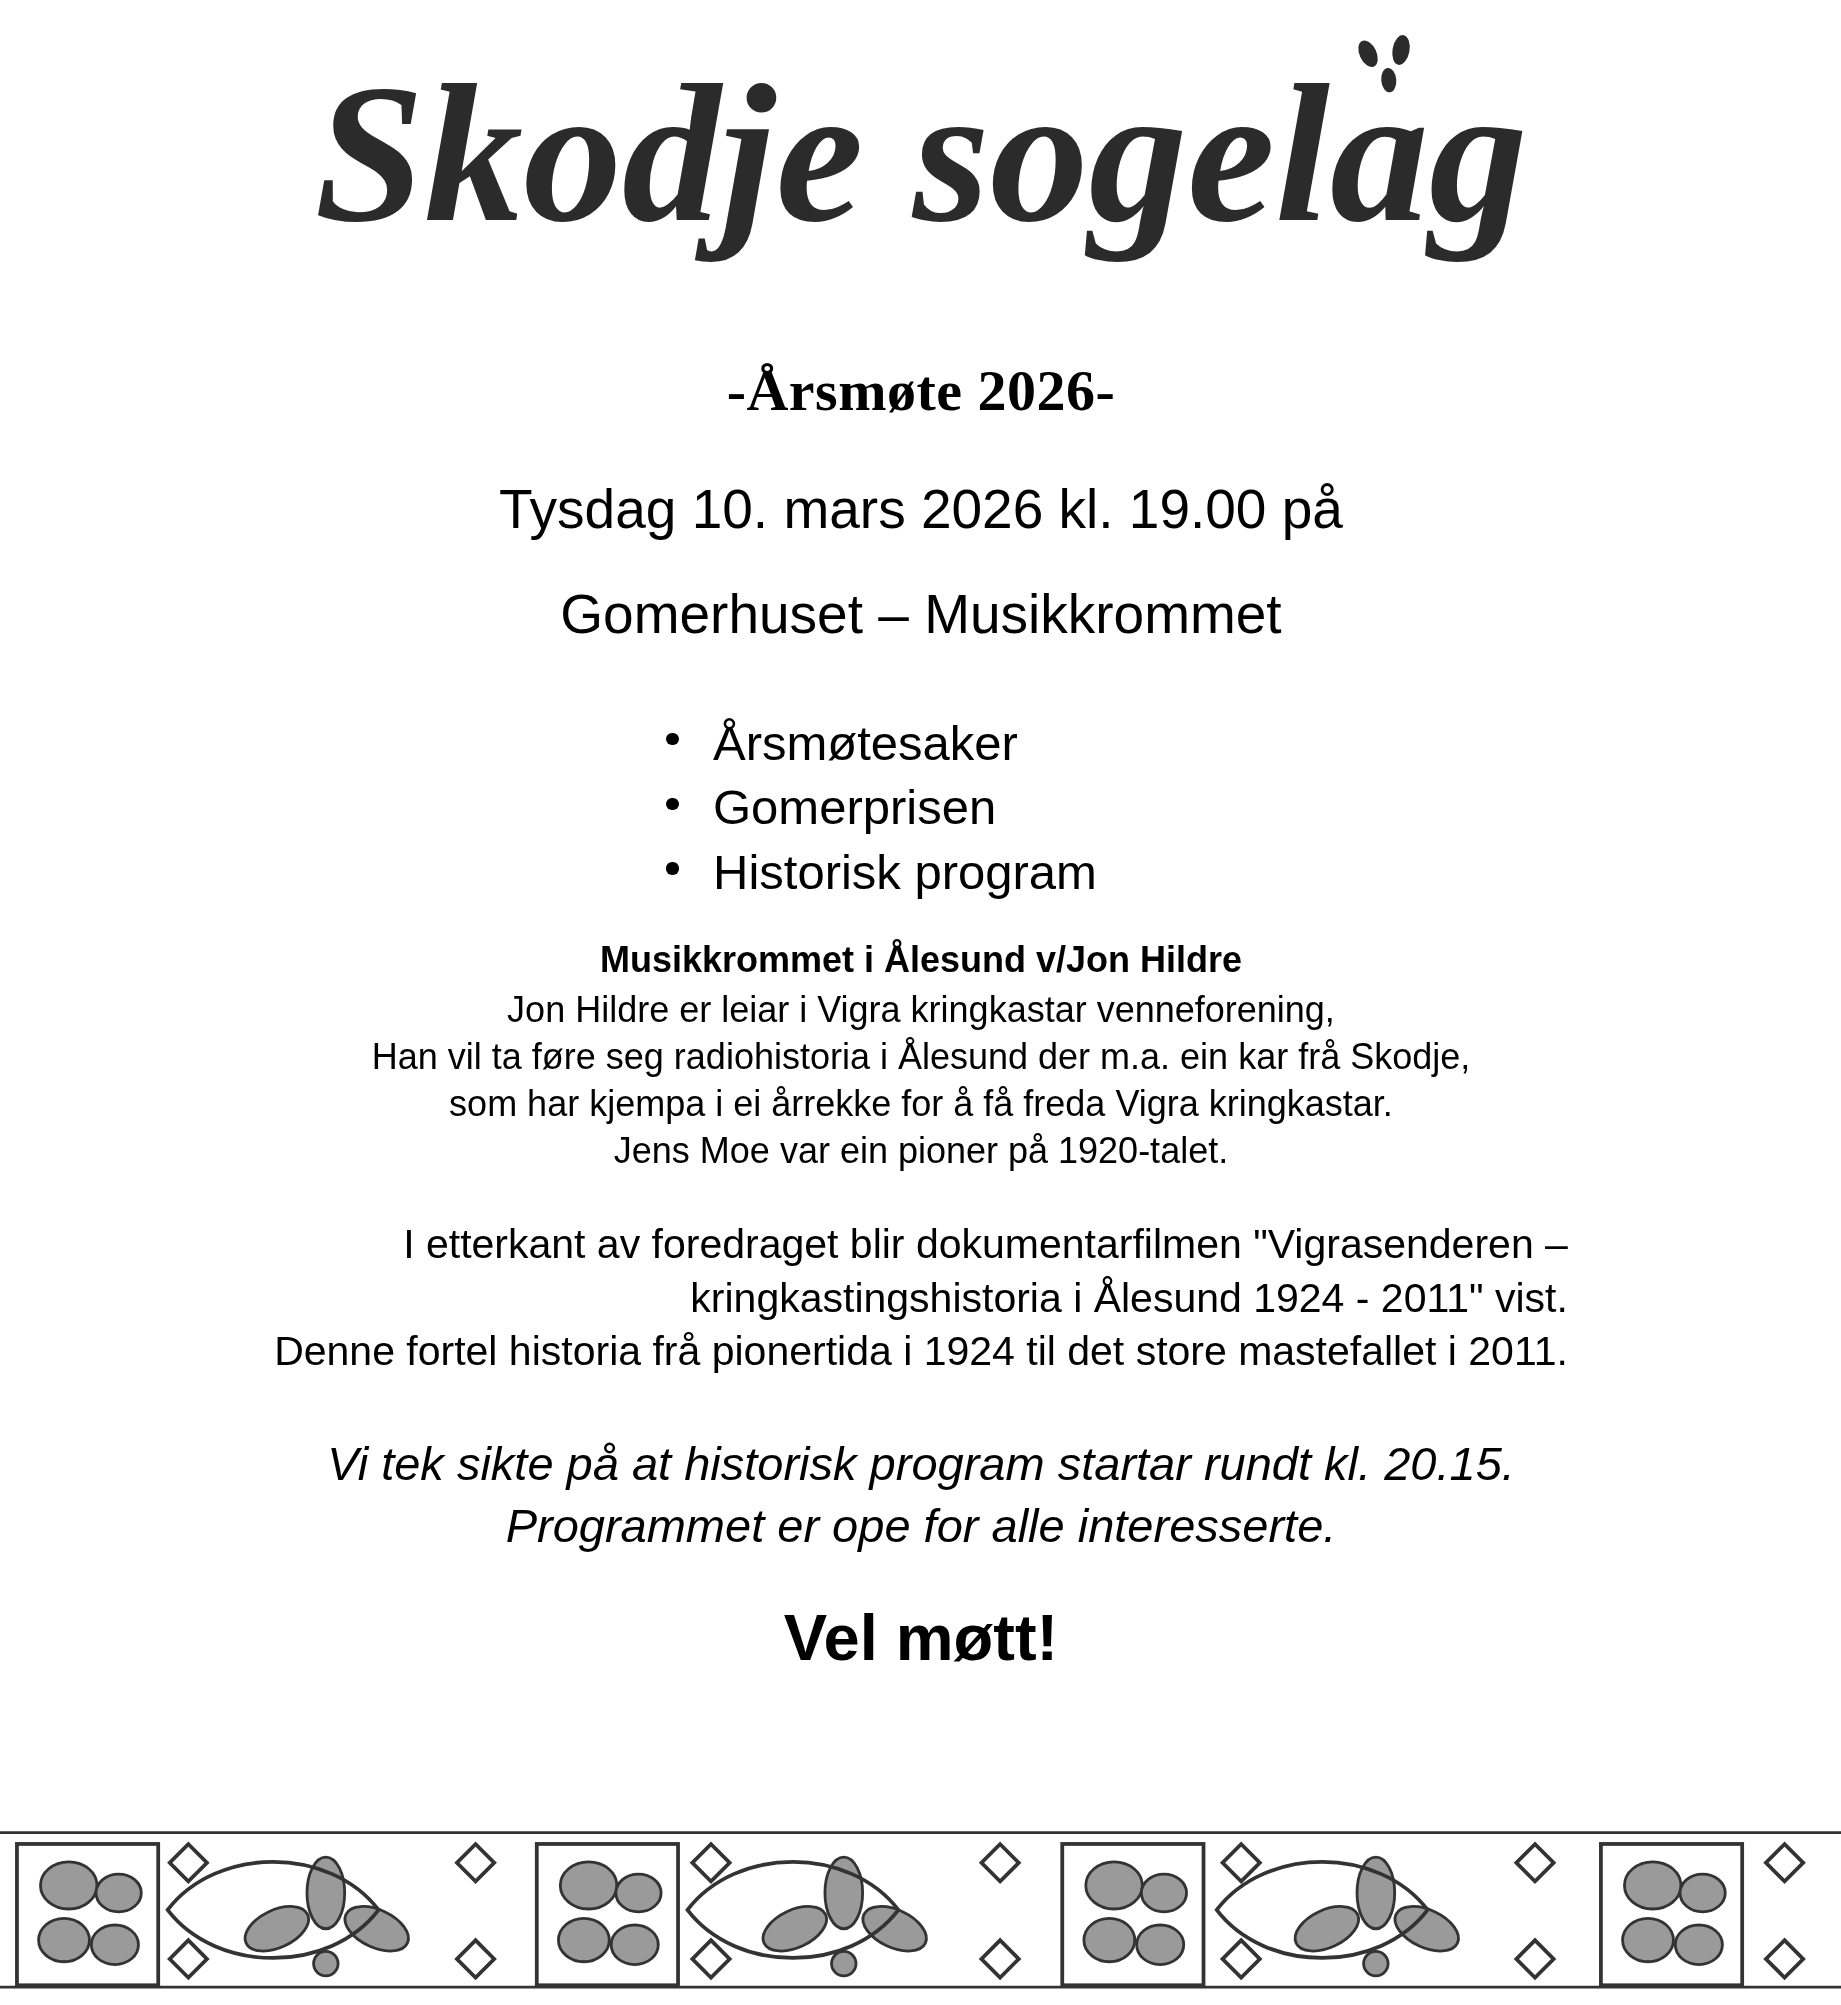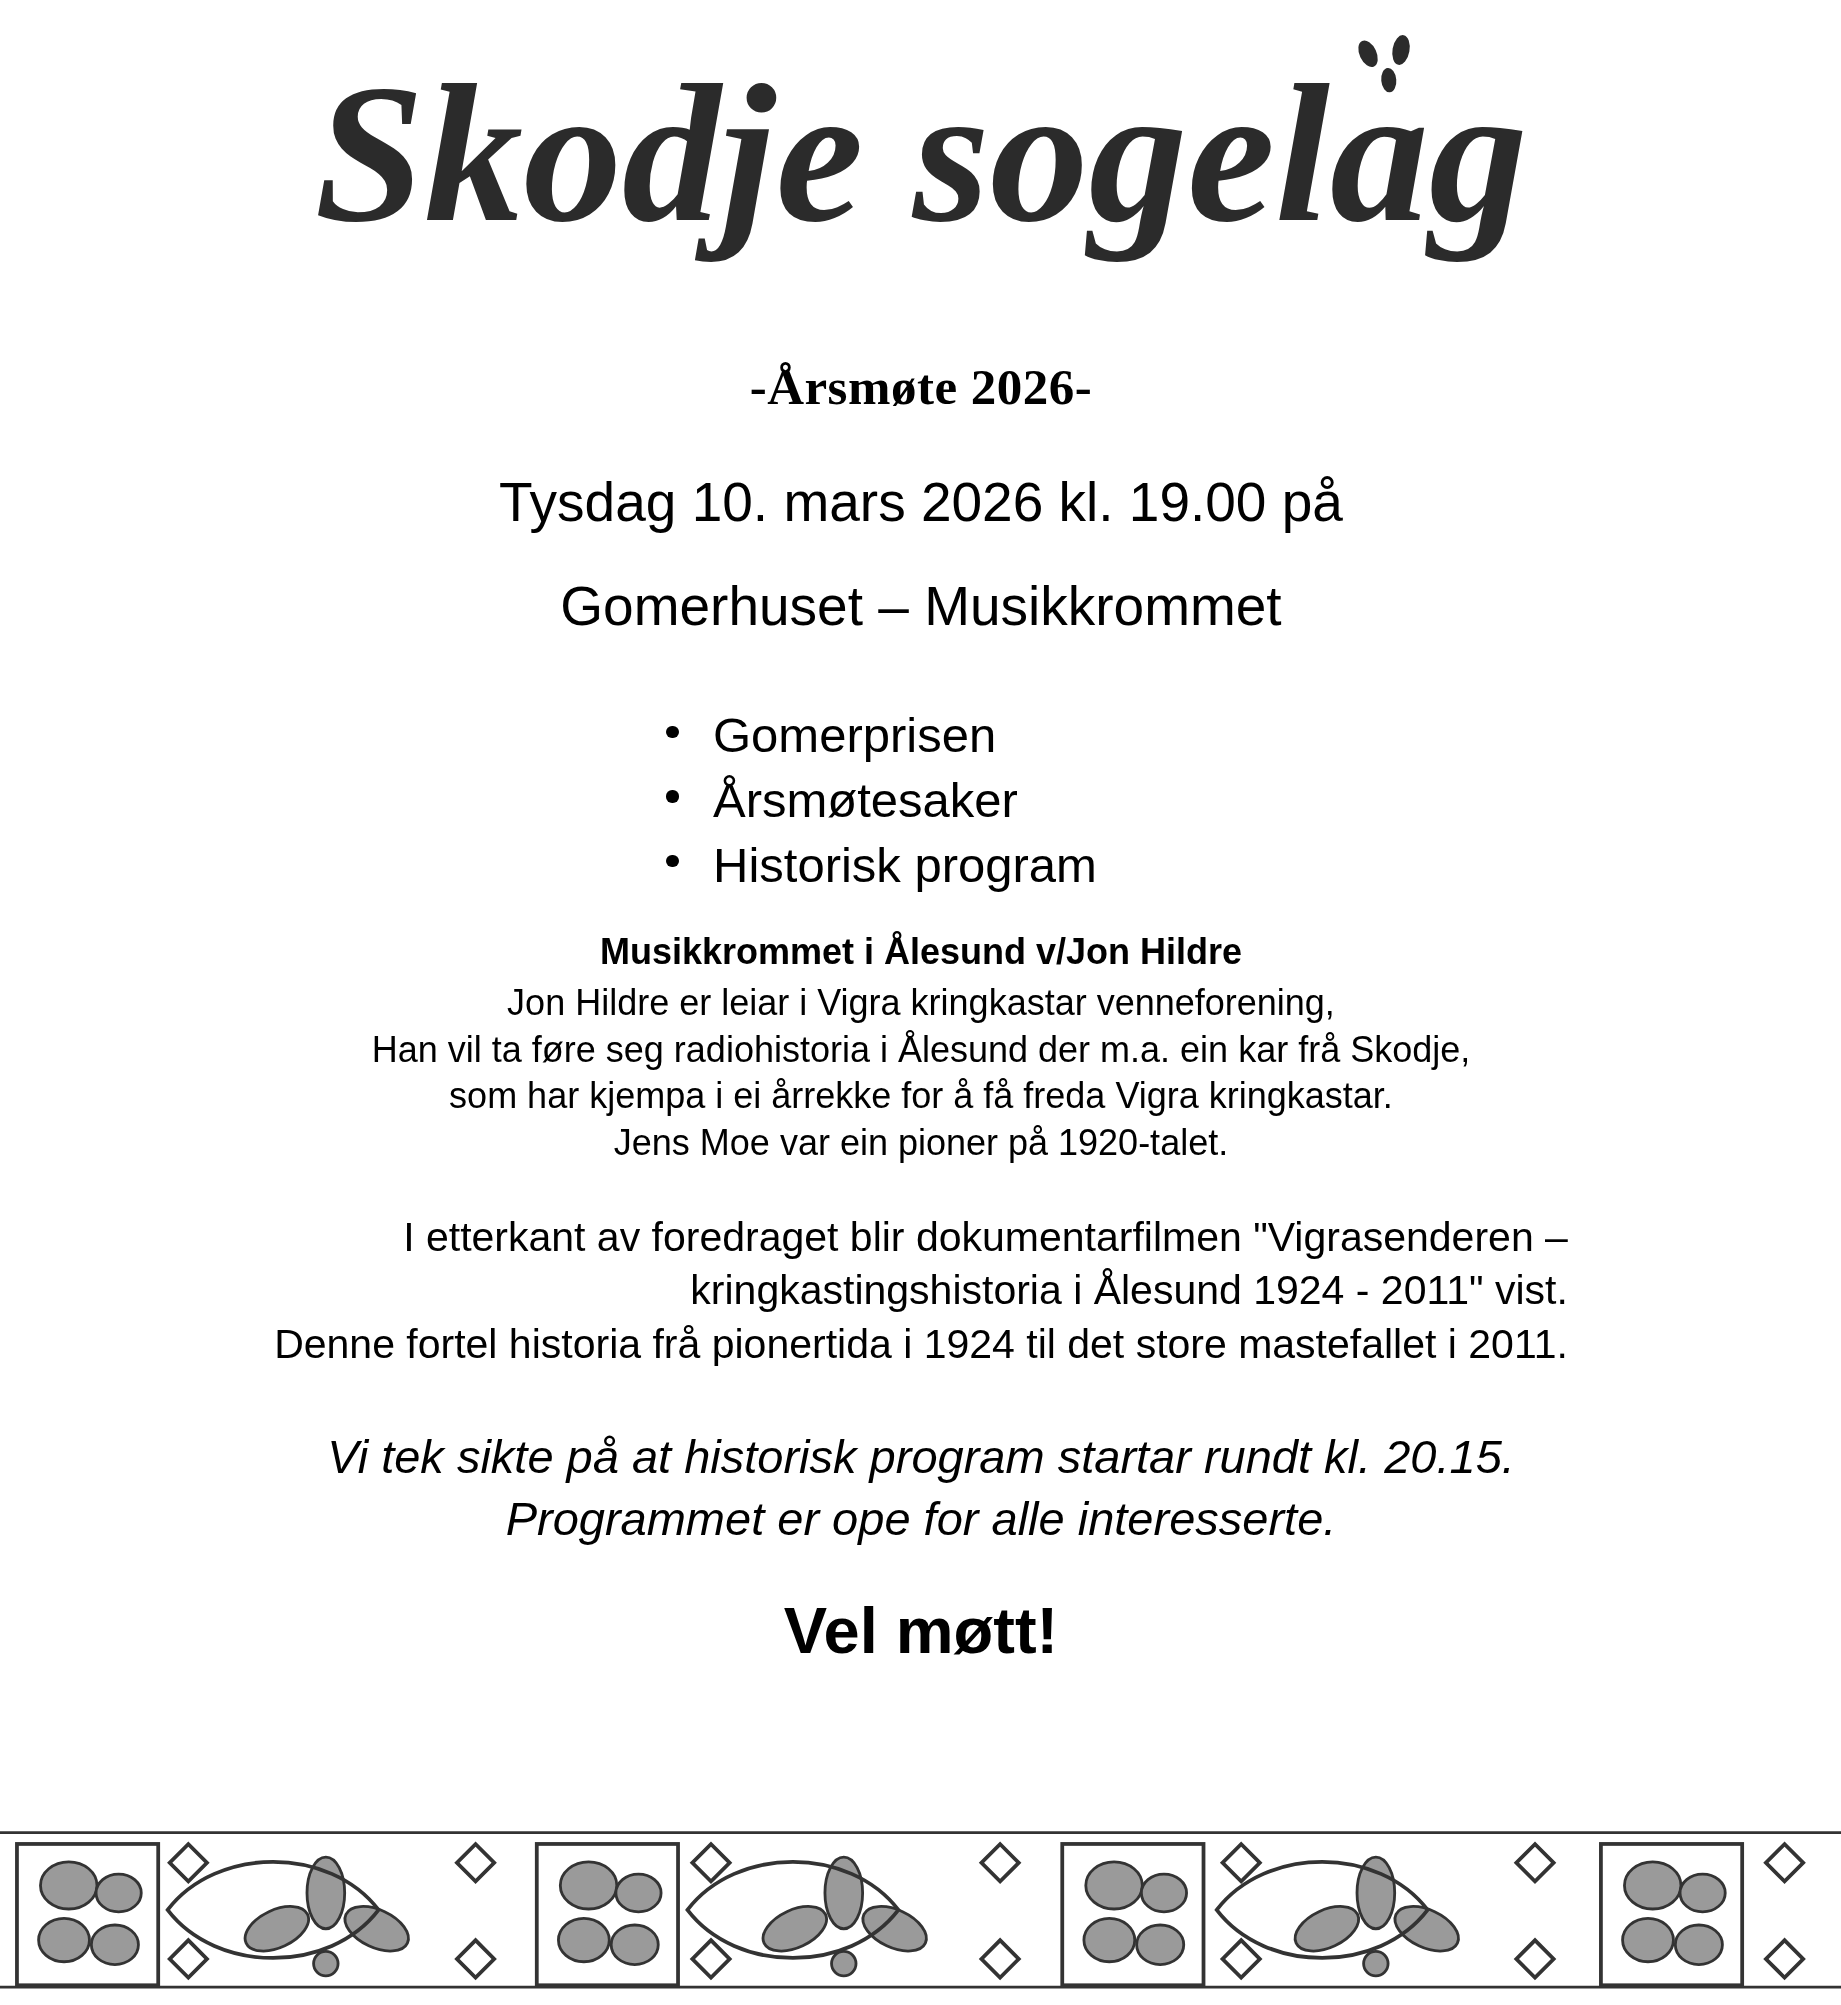--- a/index.html
+++ b/index.html
@@ -35,21 +35,21 @@
     margin-top: 3.8px;
   }
   .logo-svg {
     display: block;
   }
 
   
   .title {
     font-family: "Liberation Serif", serif;
     font-weight: bold;
-    font-size: 51px;
+    font-size: 58px;
     letter-spacing: 0.5px;
     margin-top: 9.4px;
     line-height: 1.05;
     text-align: center;
   }
 
   .when, .where {
     font-family: "Liberation Sans", sans-serif;
     font-size: 55px;
     text-align: center;
@@ -148,25 +148,25 @@
   </div>
 
   <div class="title">-Årsmøte 2026-</div>
 
   <div class="when">Tysdag 10. mars 2026 kl. 19.00 på</div>
   <div class="where">Gomerhuset – Musikkrommet</div>
 
   <ul class="bullets">
     <li>
       <span class="dot"></span>
-      <span>Gomerprisen</span>
+      <span>Årsmøtesaker</span>
     </li>
     <li>
       <span class="dot"></span>
-      <span>Årsmøtesaker</span>
+      <span>Gomerprisen</span>
     </li>
     <li>
       <span class="dot"></span>
       <span>Historisk program</span>
     </li>
   </ul>
 
   <div class="lecture">
     <span class="lect-title">Musikkrommet i Ålesund v/Jon Hildre</span>
     <span class="line">Jon Hildre er leiar i Vigra kringkastar venneforening,</span>

